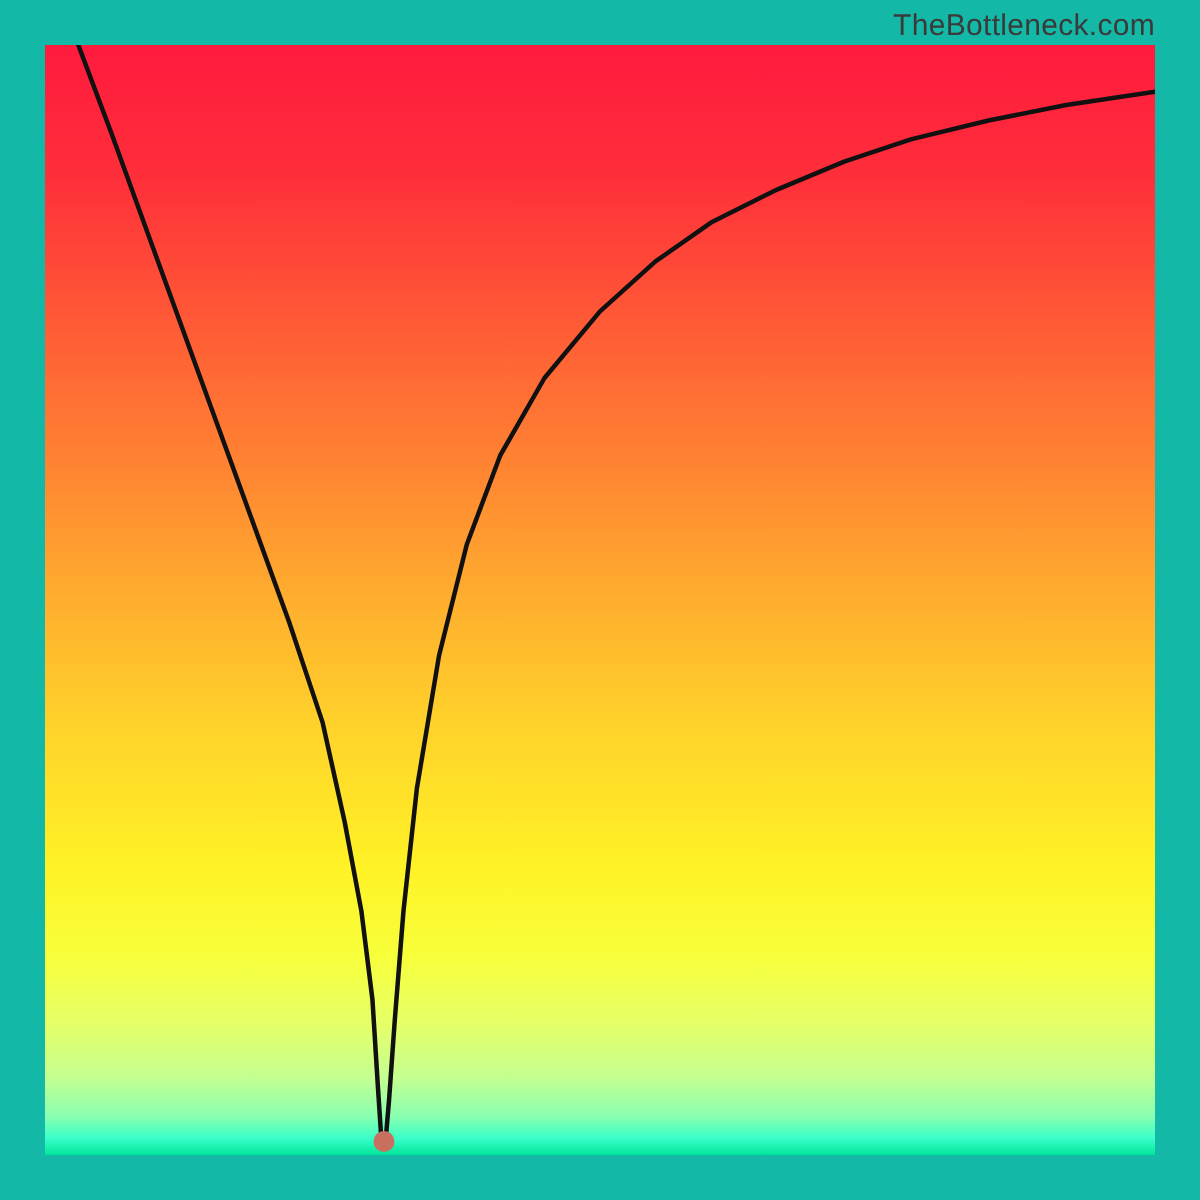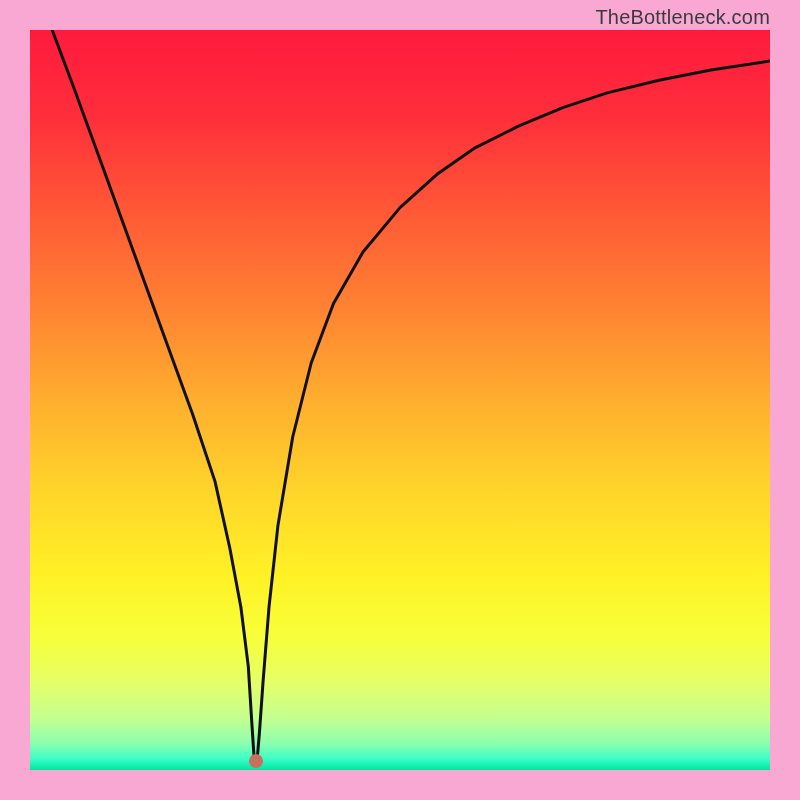--- a/index.html
+++ b/index.html
@@ -1,17 +1,17 @@
 <!DOCTYPE html>
 <html><head>
 <meta charset="utf-8">
 <style>
   * { margin: 0; padding: 0; box-sizing: border-box; }
   body { width: 800px; height: 800px; overflow: hidden; background: #000; font-family: Arial, sans-serif; }
-  .container { position: relative; width: 800px; height: 800px; background: #f9a8d4; }
+  .container { position: relative; width: 800px; height: 800px; background: #14b8a6; }
   .plot-area { position: absolute; left: 30px; top: 30px; width: 740px; height: 740px; }
   .gradient-bg { position: absolute; inset: 0; }
   .watermark { position: absolute; top: 6px; right: 30px; color: #3a3a3a; font-size: 20px; font-weight: 500; letter-spacing: 0.2px; }
   .curve { position: absolute; inset: 0; }
   .dot { position: absolute; width: 14px; height: 14px; border-radius: 50%; transform: translate(-50%, -50%); }
 </style>
 </head>
 <body>
 
 <div class="container">

